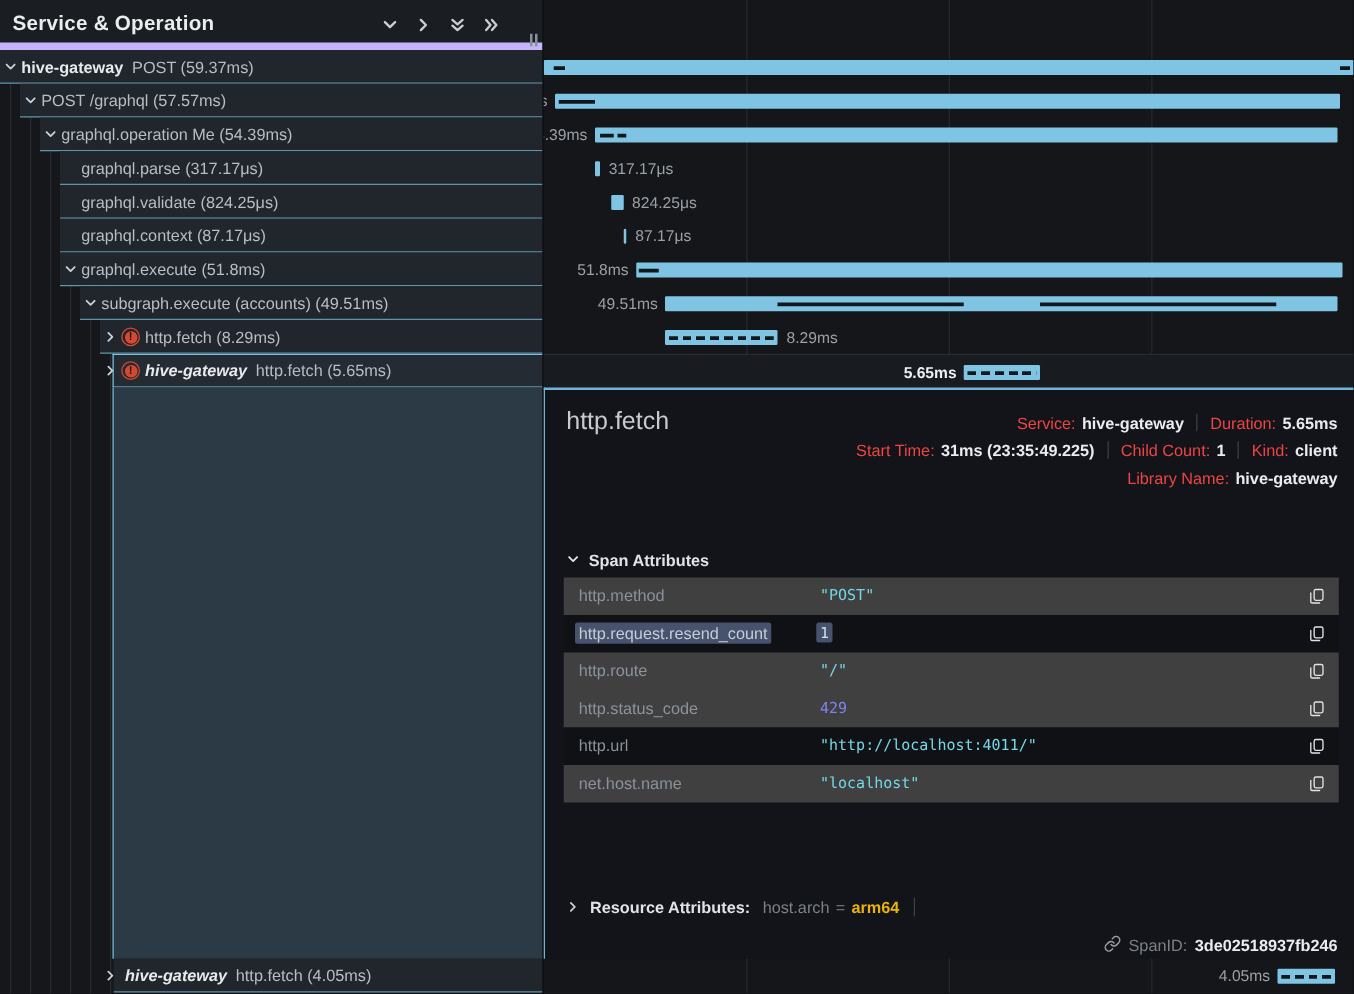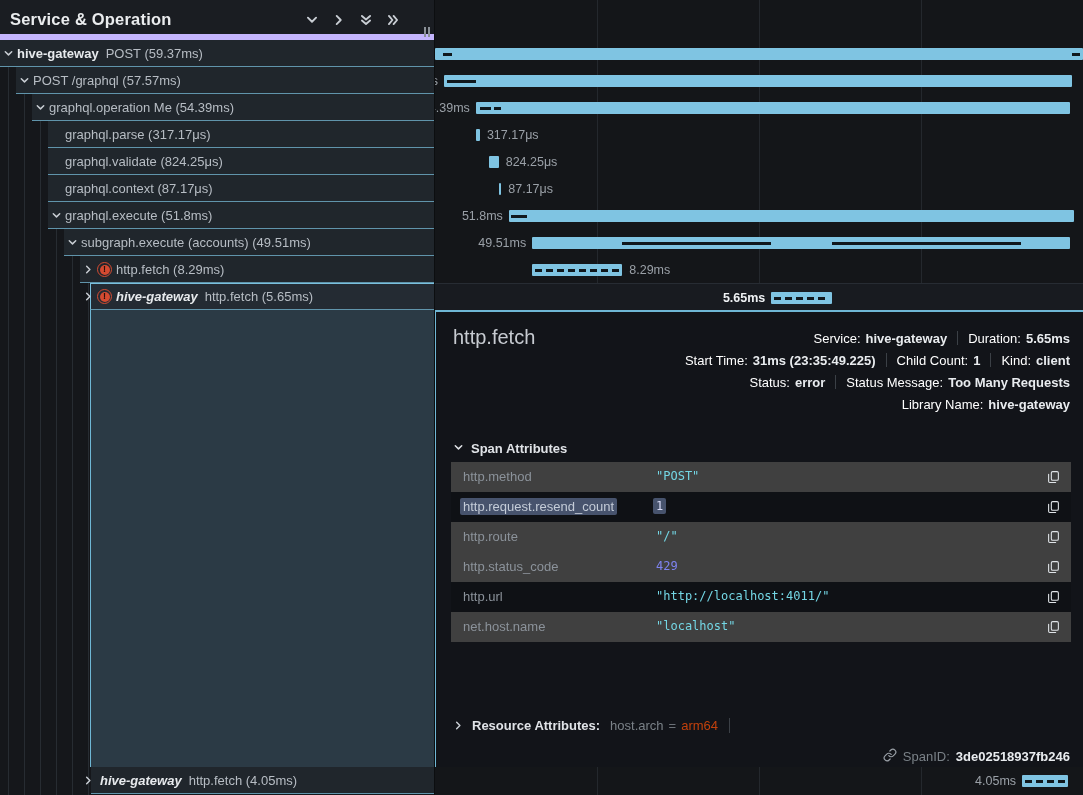--- a/index.html
+++ b/index.html
@@ -39,42 +39,42 @@
   .bar .dash{position:absolute;left:3px;right:3px;top:4.5px;height:3px;
       background:repeating-linear-gradient(90deg,#10181d 0 7px,transparent 7px 11px);}
   .bar-label{position:absolute;top:7px;font-size:12.5px;color:#9aa0a7;white-space:nowrap;}
   .bar-label.sel{color:#eef1f3;font-weight:bold;}
   
   .detail{position:absolute;left:0;top:310px;width:648px;height:457px;background:#121419;
           border-top:2px solid #6fb7d5;border-left:1px solid #6fb7d5;box-sizing:border-box;}
   .detail-title{position:absolute;left:17px;top:14px;font-size:20px;color:#c7cbd1;}
   .meta{position:absolute;right:13px;top:15px;}
   .meta-row{height:22px;display:flex;justify-content:flex-end;align-items:center;font-size:13px;}
-  .meta-label{color:#ffffff;margin-right:5px;white-space:nowrap;}
+  .meta-label{color:#ef4444;margin-right:5px;white-space:nowrap;}
   .meta-value{color:#e9ecef;font-weight:bold;white-space:nowrap;}
   .meta-div{width:1px;height:14px;background:#3b4046;margin:0 10px;}
   .attrs-header{position:absolute;left:17px;top:129px;display:flex;align-items:center;gap:7px;
                 font-size:13px;font-weight:bold;color:#e0e3e7;cursor:pointer;}
   .attrs{position:absolute;left:15px;top:150px;width:620px;}
   .attr-row{position:relative;height:30px;}
   .attr-row.dark{background:#0f1115;}
   .attr-row.light{background:#404040;}
   .attr-key{position:absolute;left:12px;top:7px;font-size:13px;color:#8b929a;white-space:nowrap;}
   .attr-val{position:absolute;left:205px;top:7px;font-family:"DejaVu Sans Mono",monospace;font-size:12px;white-space:nowrap;}
   .attr-val.string{color:#74d7e5;}
   .attr-val.number{color:#7e83f0;}
   .hl{background:#47536d;border-radius:2px;padding:1px 3px;margin:-1px -3px;}
   .attr-key .hl{color:#c4ccd8;}
   .attr-val .hl{color:#d6daf4;}
   .copy-btn{position:absolute;right:11px;top:8px;cursor:pointer;display:flex;}
   .resource{position:absolute;left:17px;top:406px;display:flex;align-items:center;font-size:13px;white-space:nowrap;}
   .res-header{font-weight:bold;color:#e0e3e7;margin:0 10px 0 8px;}
   .res-key{color:#7a8187;}
   .res-eq{color:#6b7177;margin:0 5px;}
-  .res-val{color:#c2410c;font-weight:normal;}
+  .res-val{color:#eab308;font-weight:bold;}
   .res-div{width:1px;height:15px;background:#3b4046;margin:0 11px;}
   .spanid{position:absolute;right:13px;top:436px;display:flex;align-items:center;gap:6px;font-size:13px;}
   .spanid-label{color:#7a8187;}
   .spanid-value{color:#e9ecef;font-weight:bold;}
 </style>
 </head>
 <body>
 
 <div class="app">
 
@@ -298,27 +298,20 @@
             <span class="meta-label">Start Time:</span>
             <span class="meta-value">31ms (23:35:49.225)</span>
             <span class="meta-div"></span>
             <span class="meta-label">Child Count:</span>
             <span class="meta-value">1</span>
             <span class="meta-div"></span>
             <span class="meta-label">Kind:</span>
             <span class="meta-value">client</span>
           </div>
           <div class="meta-row">
-            <span class="meta-label">Status:</span>
-            <span class="meta-value">error</span>
-            <span class="meta-div"></span>
-            <span class="meta-label">Status Message:</span>
-            <span class="meta-value">Too Many Requests</span>
-          </div>
-          <div class="meta-row">
             <span class="meta-label">Library Name:</span>
             <span class="meta-value">hive-gateway</span>
           </div>
         </div>
 
       <div class="attrs-header">
         <span class="hicon" id="attrs-chevron"><svg width="11" height="11" viewBox="0 0 12 12">
               <polyline points="2.5,4 6,7.5 9.5,4" fill="none" stroke="currentColor" stroke-width="1.6" stroke-linecap="round" stroke-linejoin="round"></polyline>
             </svg></span>
         <span>Span Attributes</span>

